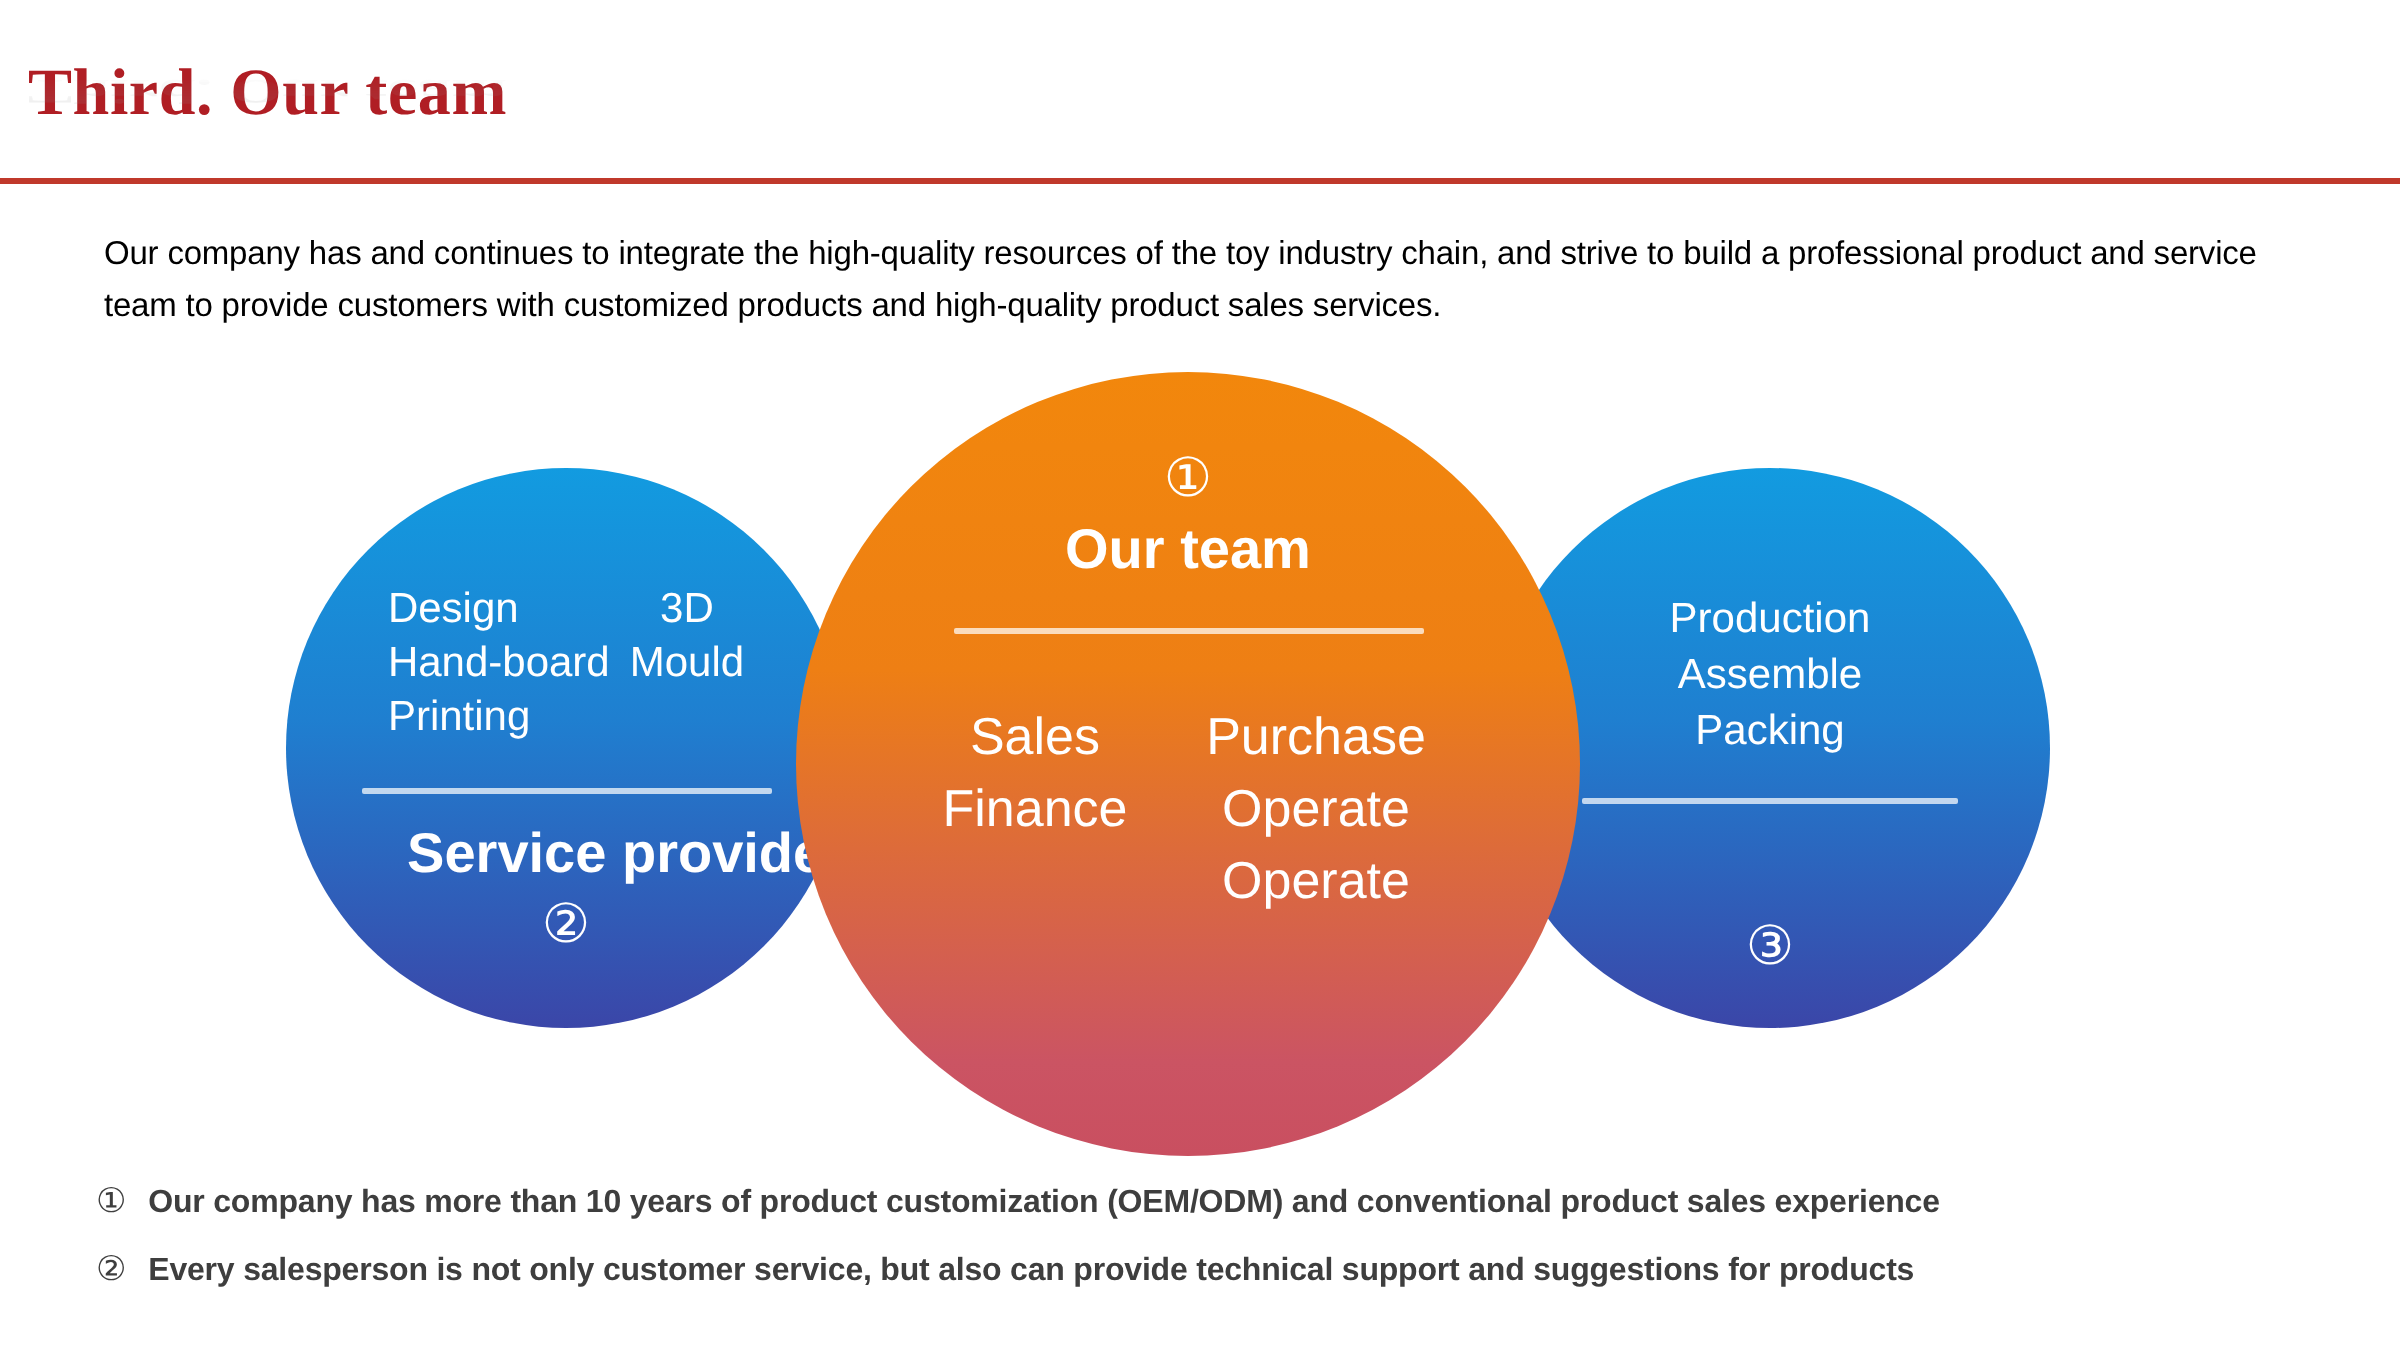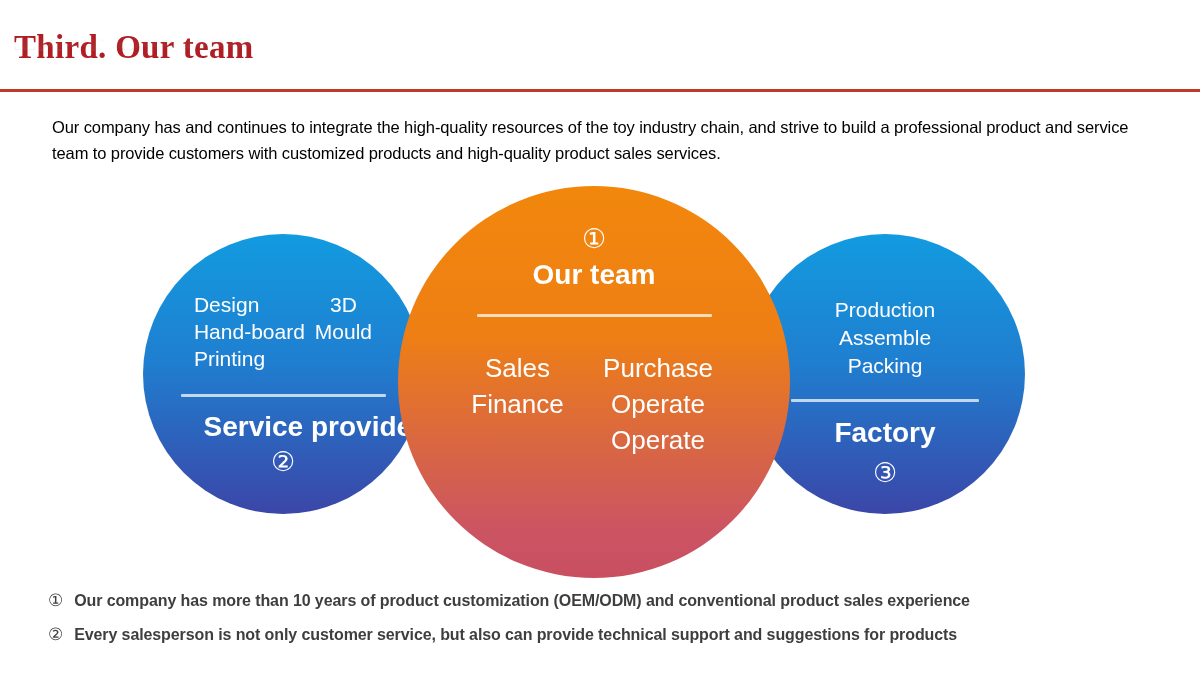--- a/index.html
+++ b/index.html
@@ -252,23 +252,20 @@
 
     <div class="circle circle-side circle-right">
       <div class="right-list">
         <div>Production</div>
         <div>Assemble</div>
         <div>Packing</div>
       </div>
       <div class="right-div">
           <div class="divider"></div>
         </div>
-      <div class="right-head c-inner">
-        <div class="head-label">Factory</div>
-      </div>
       <div class="right-num c-inner">
         <div class="num-glyph">③</div>
       </div>
     </div>
 
     <div class="circle circle-center">
       <div class="ctr-num c-inner">
         <div class="num-glyph">①</div>
       </div>
       <div class="ctr-head c-inner">

